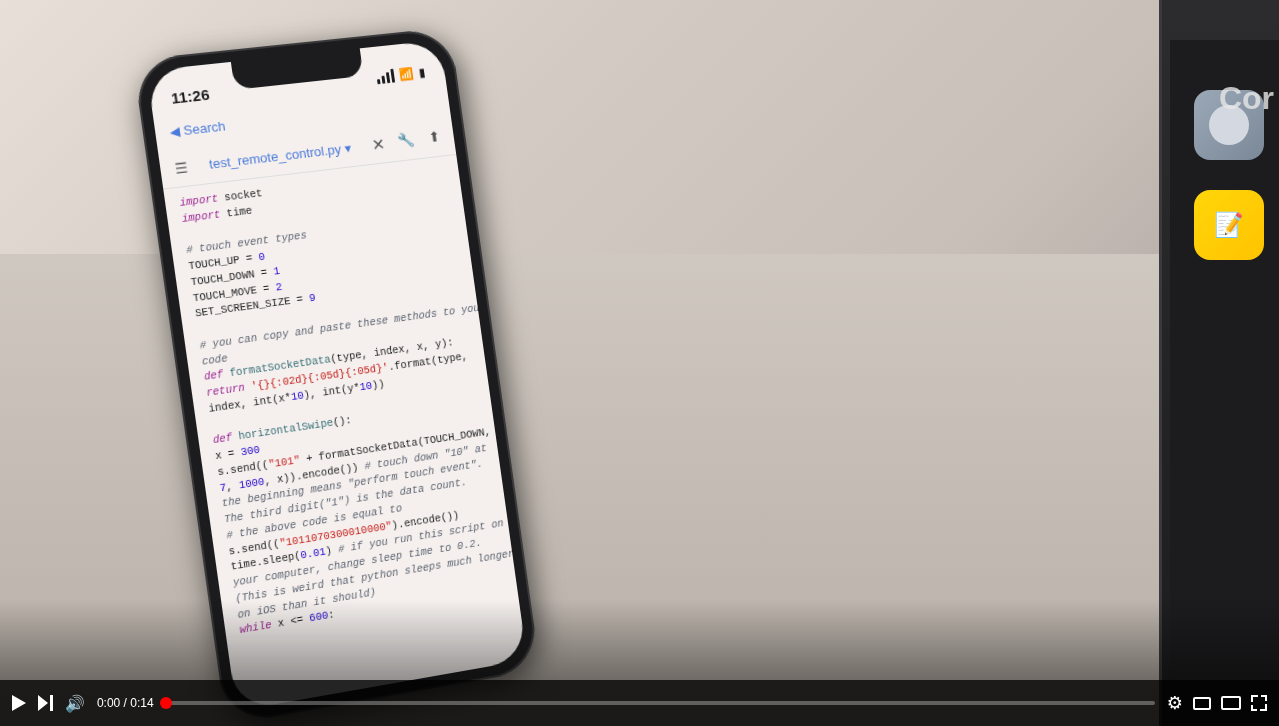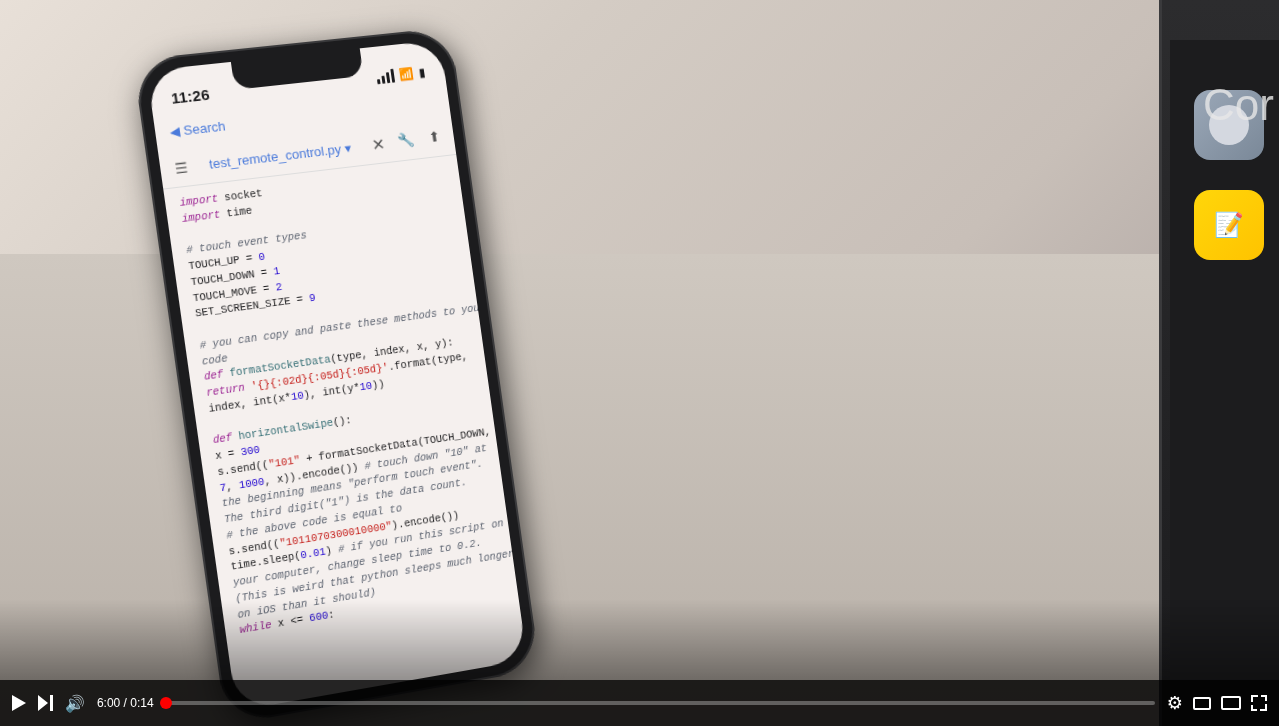--- a/index.html
+++ b/index.html
@@ -195,22 +195,22 @@
       width: 70px; height: 70px;
       background: linear-gradient(135deg, #ffd60a 0%, #ffc300 100%);
       border-radius: 16px;
       display: flex;
       align-items: center;
       justify-content: center;
     }
     .cor-text {
       position: absolute;
       top: 80px; right: 5px;
-      font-size: 44px;
-      font-weight: 400;
+      font-size: 32px;
+      font-weight: 700;
       color: #e8e8e8;
       opacity: 0.8;
       writing-mode: horizontal-tb;
     }
 
     
     .controls-bar {
       position: absolute;
       bottom: 0; left: 0; right: 0;
       height: 46px;
@@ -416,21 +416,21 @@
       <div class="skip-icon">
         <div class="skip-tri"></div>
         <div class="skip-line"></div>
       </div>
     </div>
 
     <div class="ctrl-btn">
       <span class="volume-icon">🔊</span>
     </div>
 
-    <span class="time-display">6:00 / 0:14</span>
+    <span class="time-display">0:00 / 0:14</span>
 
     <div class="progress-bar-container">
       <div class="progress-fill"></div>
       <div class="progress-dot"></div>
     </div>
 
     <div class="ctrl-right">
       <div class="ctrl-btn">
         <span class="settings-icon">⚙</span>
       </div>

